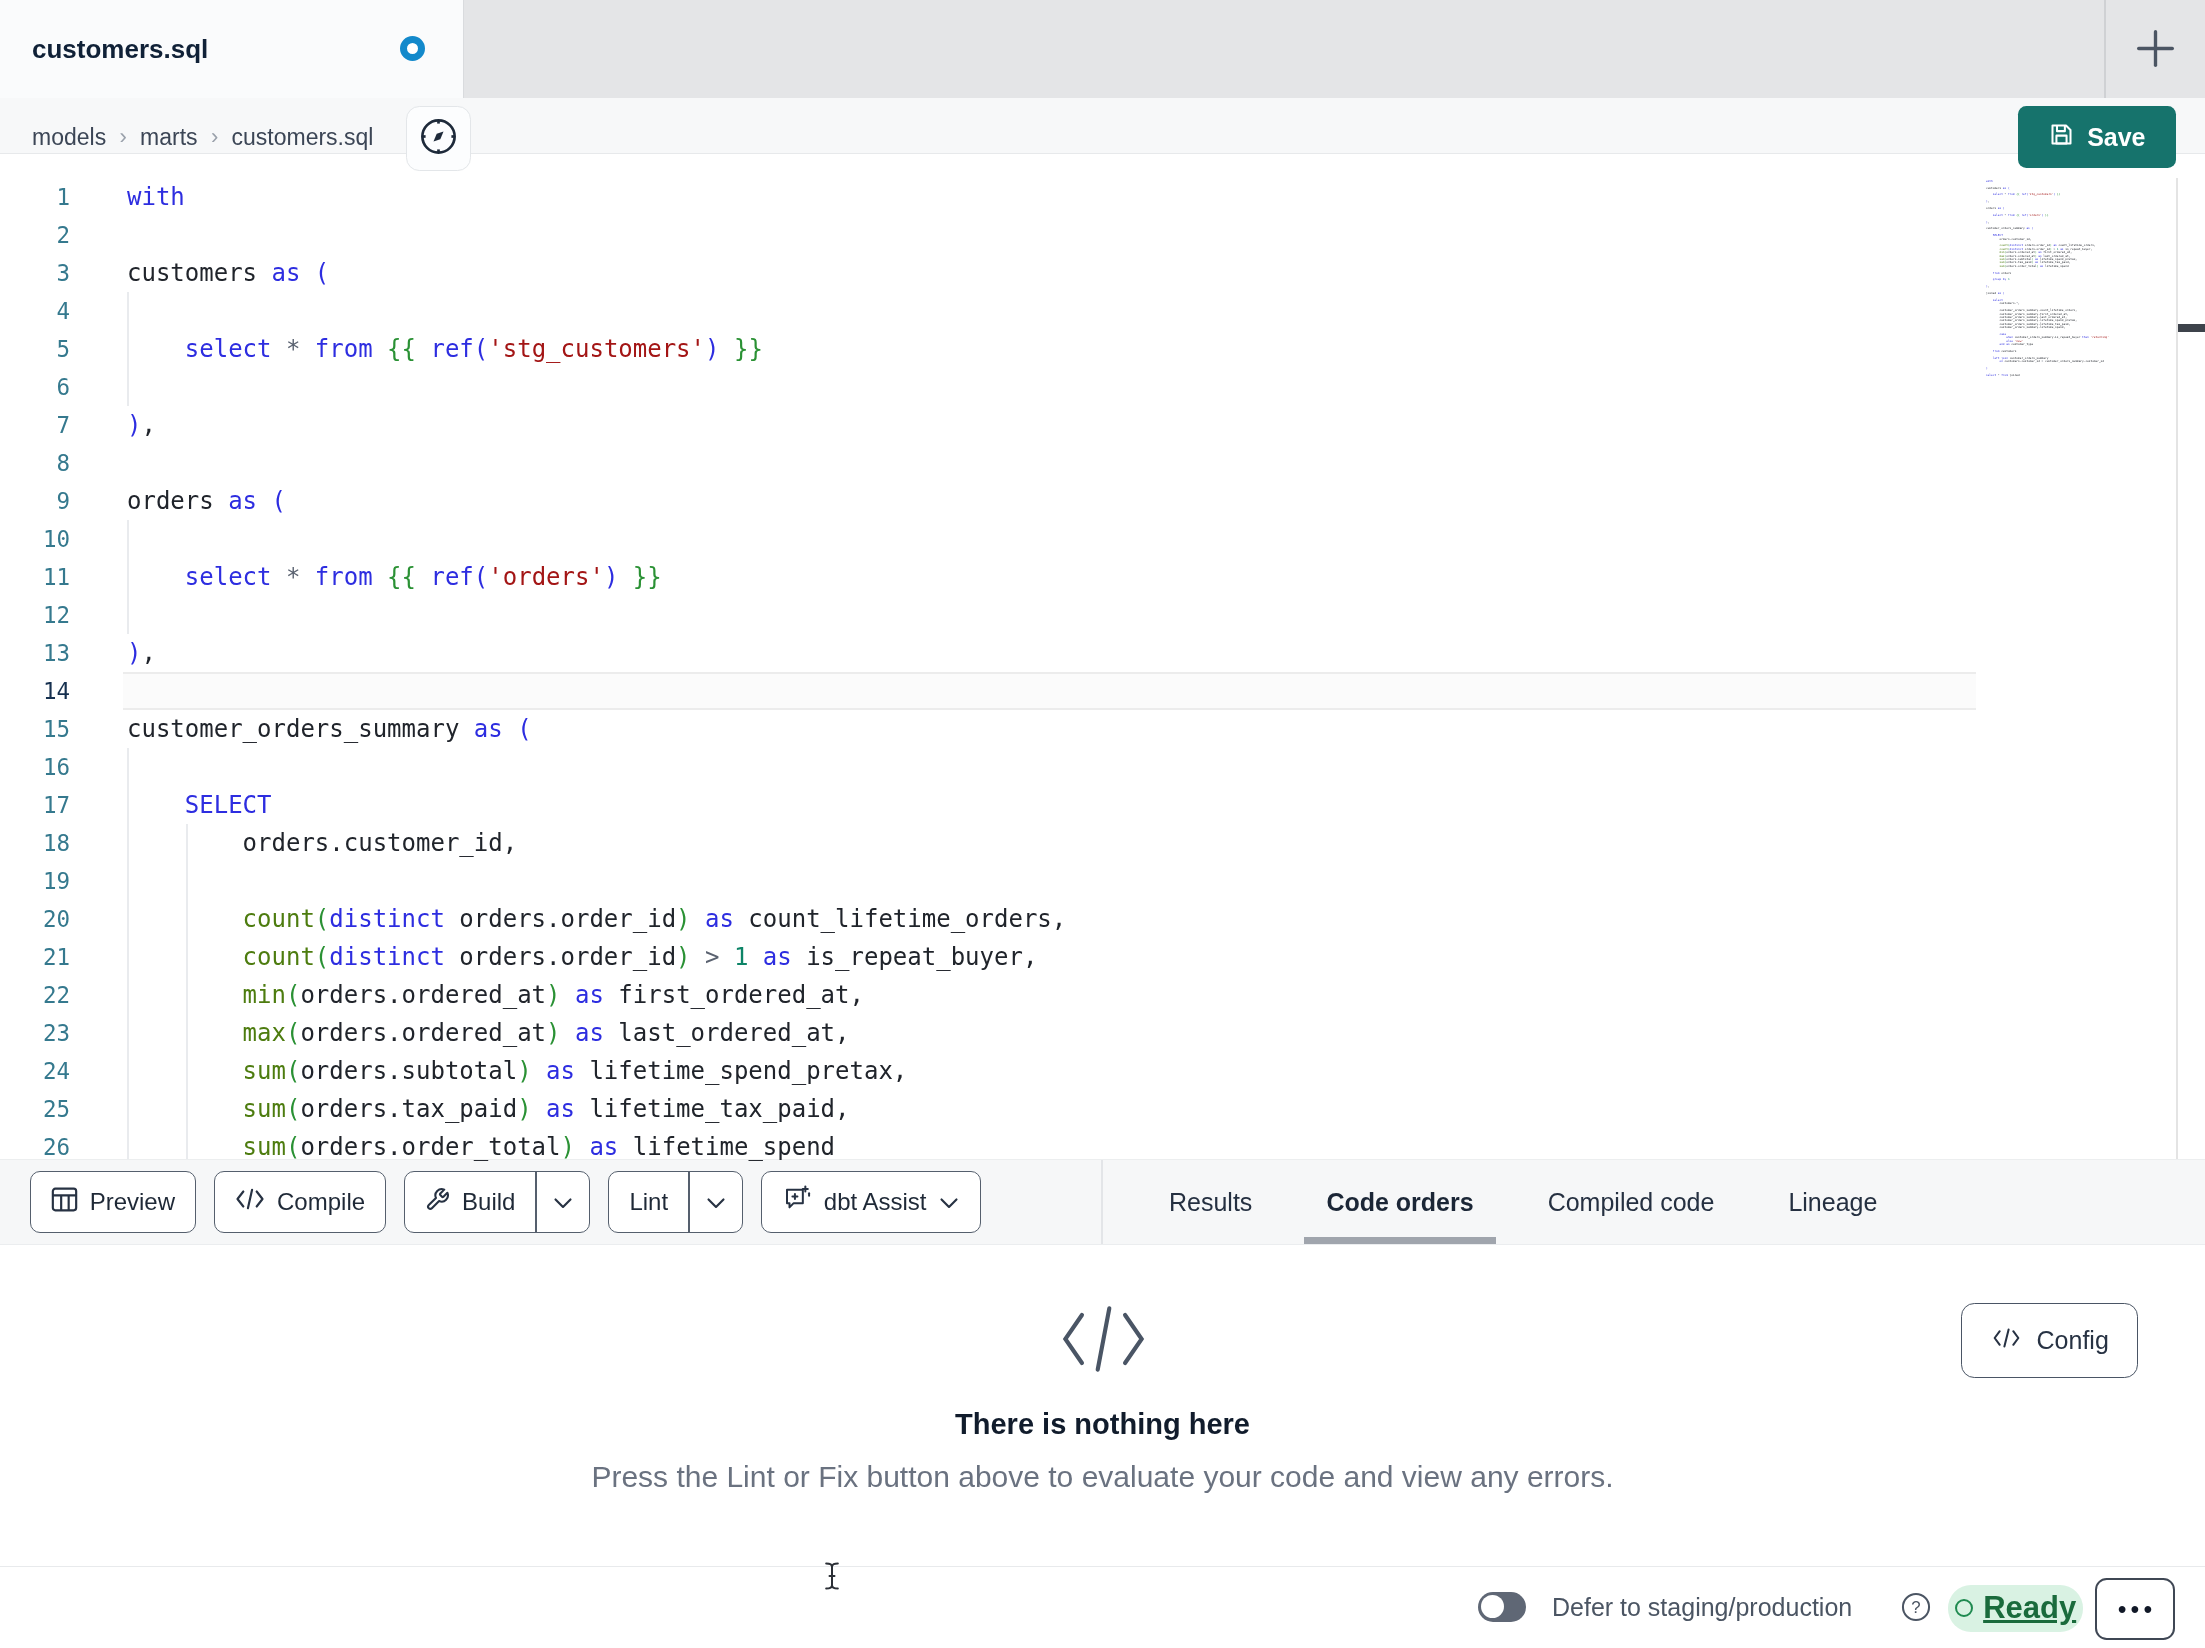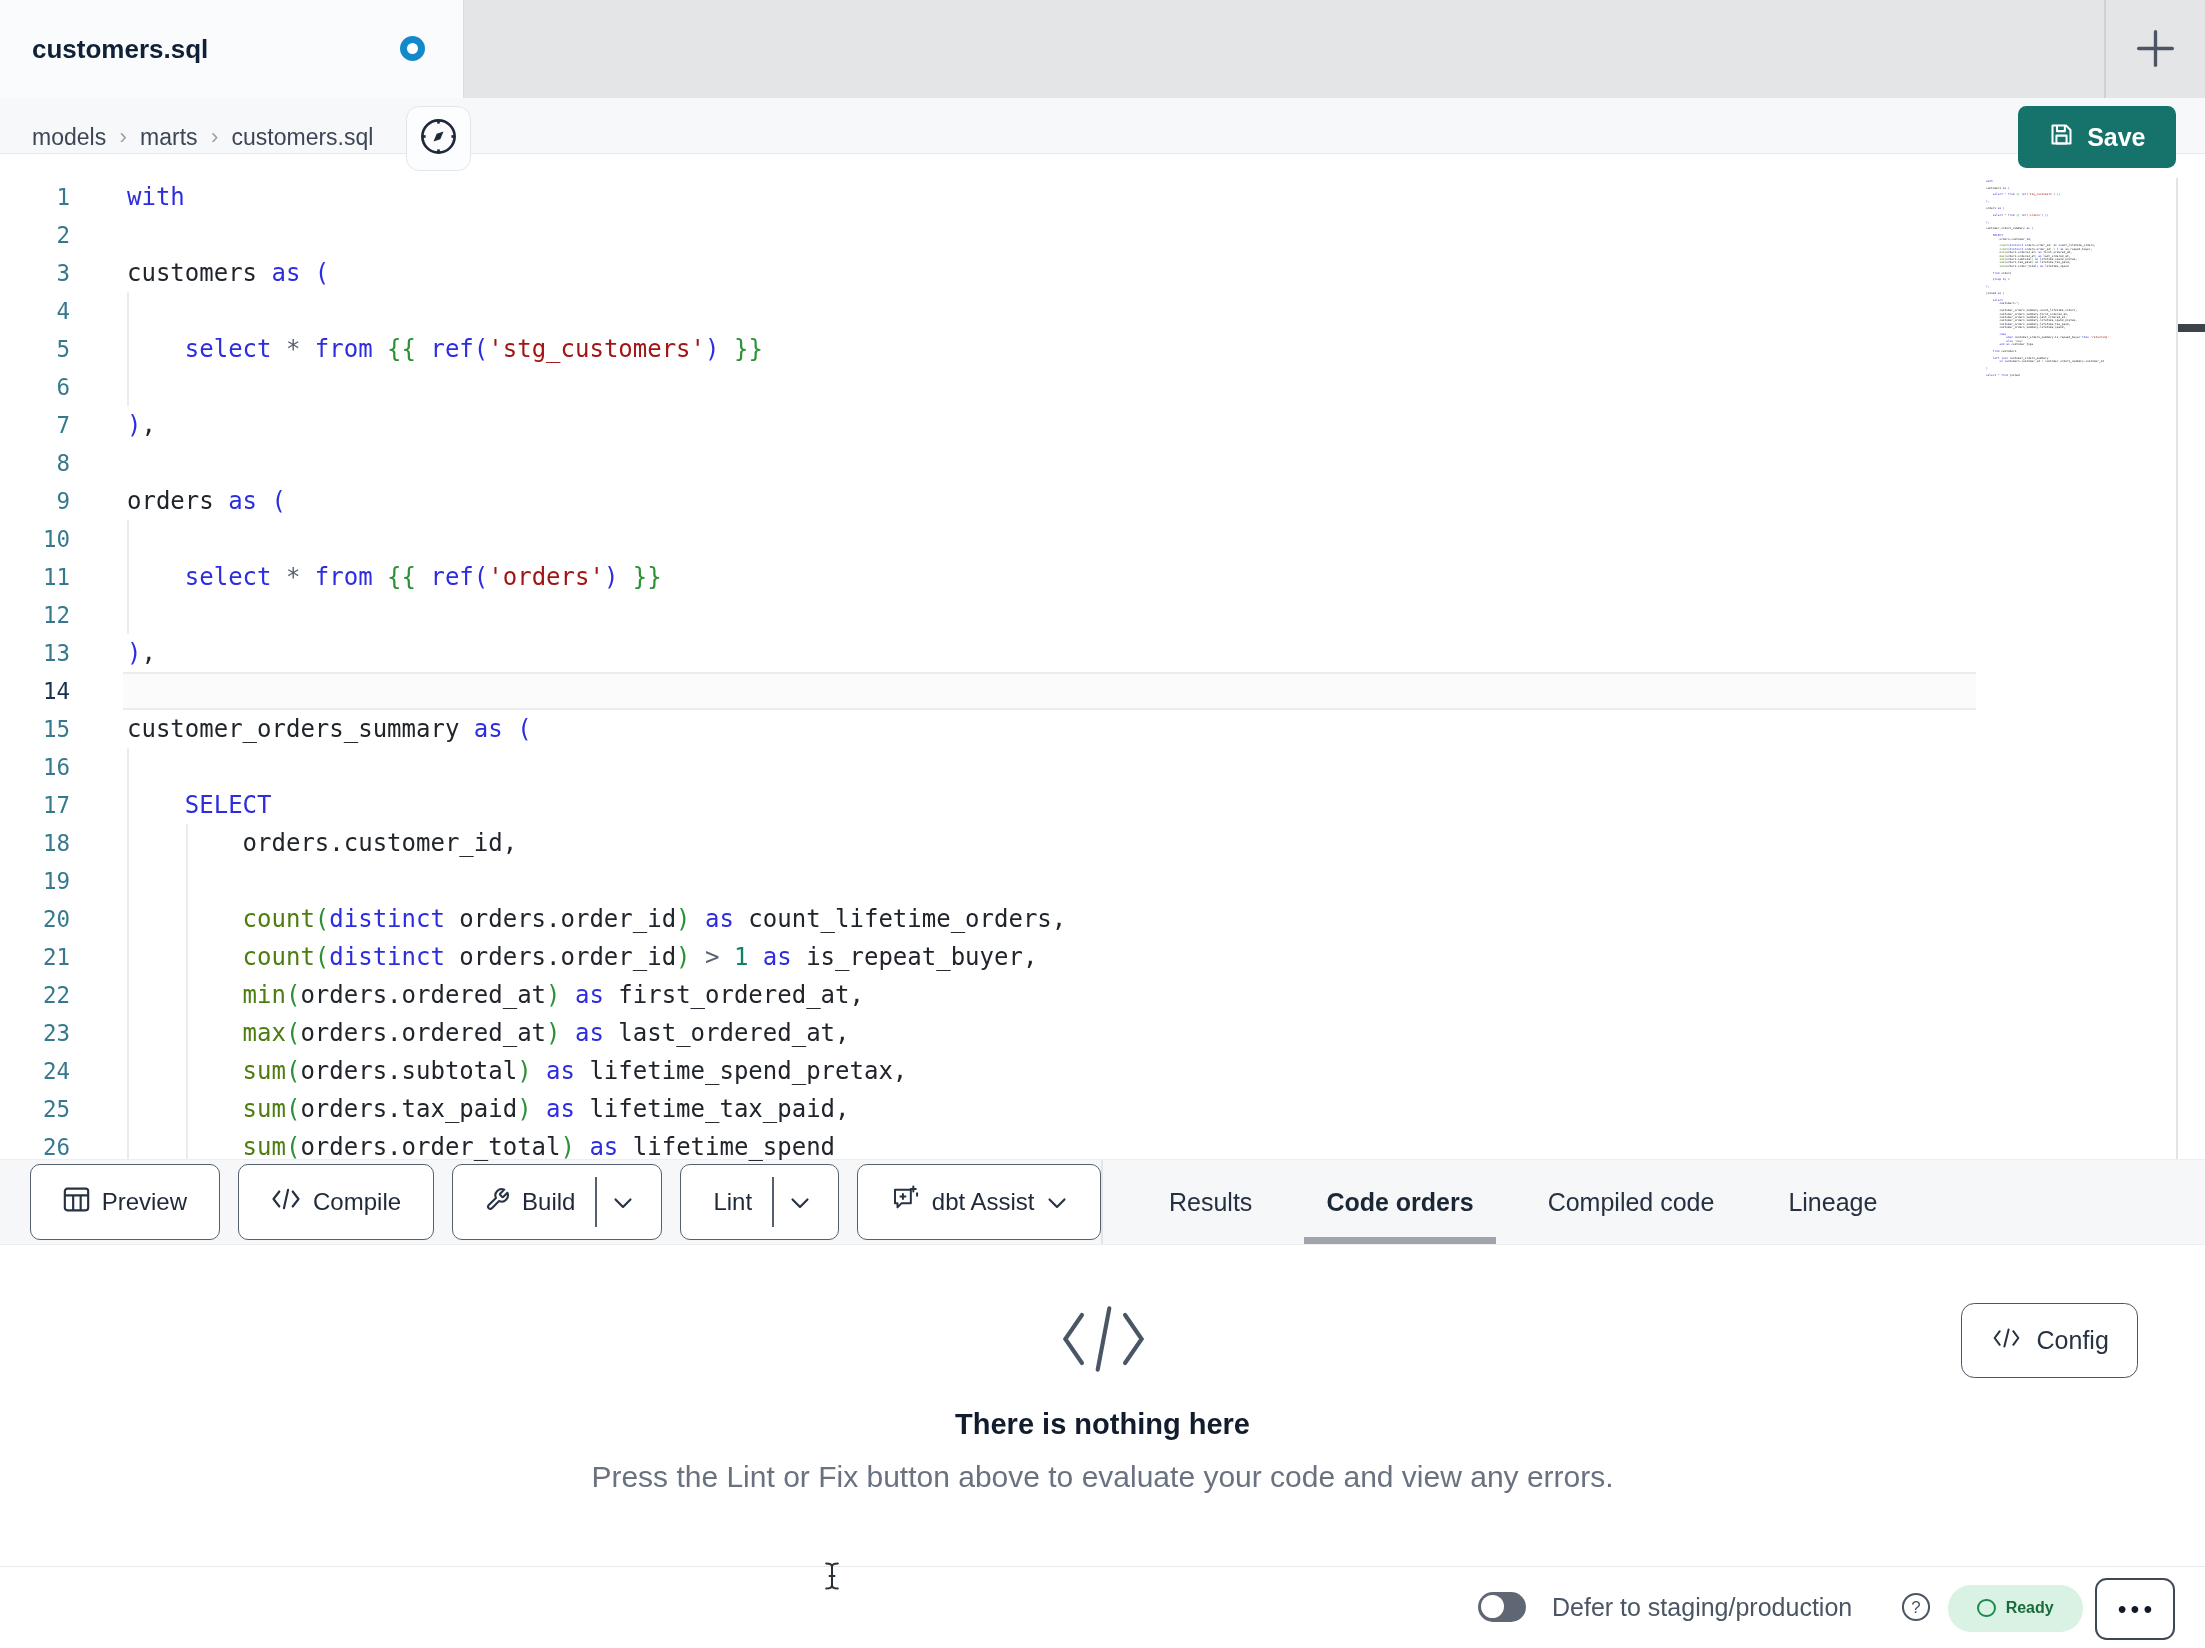--- a/index.html
+++ b/index.html
@@ -30,42 +30,42 @@
   .crow .hlband{position:absolute;left:123px;width:1853px;top:0;bottom:0;background:#fbfbfb;border-top:2.5px solid #ececec;border-bottom:2.5px solid #ececec;box-sizing:border-box;z-index:0;}
   .tok-kw{color:#2D2DE0;} .tok-fn{color:#4d7c0f;} .tok-str{color:#A31515;}
   .tok-jinja{color:#2A9134;} .tok-num{color:#0D8467;} .tok-p1{color:#2D2DE0;}
   .tok-p2{color:#2A9134;} .tok-op{color:#5a6270;} .tok-id{color:#20242b;}
   .minimap{position:absolute;left:1986px;top:1.7px;width:188px;margin:0;font-family:"DejaVu Sans Mono",monospace;font-size:2.8px;line-height:3.4px;white-space:pre;overflow:hidden;}
   .mm-sep{position:absolute;left:2176px;top:0;bottom:0;width:1.7px;background:#e4e4e4;}
   .ruler-mark{position:absolute;left:2178px;top:146px;width:27.5px;height:7.5px;background:#3d434b;}
   
   .toolbar{position:absolute;left:0;top:1159px;width:2205px;height:86px;background:#f6f7f8;border-top:0.8px solid #eceeef;border-bottom:0.8px solid #ebedef;box-sizing:border-box;}
   .btnrow{position:absolute;left:30px;top:0;height:84px;display:flex;align-items:center;gap:18.3px;}
-  .tbtn{display:flex;align-items:center;height:76px;border:1.7px solid #555f6d;border-radius:10px;background:#fff;font-size:24px;color:#1f2937;font-family:"Liberation Sans",sans-serif;cursor:pointer;padding:12px;overflow:hidden;}
+  .tbtn{display:flex;align-items:center;height:62px;border:1.7px solid #555f6d;border-radius:10px;background:#fff;font-size:24px;color:#1f2937;font-family:"Liberation Sans",sans-serif;cursor:pointer;padding:0;overflow:hidden;}
   .tbtn .seg{display:flex;align-items:center;gap:11.7px;padding:0 20px;height:100%;}
   .tbtn .chev-seg{display:flex;align-items:center;justify-content:center;padding:0 15px;height:100%;}
   .tbtn .segdiv{width:1.7px;height:100%;background:#555f6d;}
   .tb-divider{position:absolute;left:1101px;top:0;width:1.7px;height:84px;background:#e3e5e8;}
   .ptabs{position:absolute;left:1132px;top:0;height:84px;display:flex;}
   .ptab{position:relative;display:flex;align-items:center;height:100%;padding:0 37px;font-size:25px;color:#253041;cursor:pointer;}
   .ptab.active{font-weight:600;color:#1b2636;}
   .ptab.active::after{content:"";position:absolute;left:15px;right:15px;bottom:0;height:6.7px;background:#a0a5ad;}
   
   .panel{position:absolute;left:0;top:1245px;width:2205px;height:321px;background:#fff;}
   .config-btn{position:absolute;left:1961px;top:58px;width:177px;height:75px;border:1.7px solid #4a5565;border-radius:13.3px;background:#fff;display:flex;align-items:center;justify-content:center;gap:13.3px;font-size:25px;color:#273243;font-family:"Liberation Sans",sans-serif;cursor:pointer;}
   .empty-icon{position:absolute;left:1057px;top:60px;}
   .empty-title{position:absolute;left:0;top:163px;width:2205px;text-align:center;font-size:29px;font-weight:700;color:#111c2c;}
   .empty-sub{position:absolute;left:0;top:215px;width:2205px;text-align:center;font-size:30px;color:#6a7280;}
   
   .statusbar{position:absolute;left:0;top:1566px;width:2205px;height:83px;background:#fff;border-top:1.7px solid #e8eaec;box-sizing:border-box;}
   .toggle{position:absolute;left:1478px;top:25px;width:48px;height:30px;border-radius:15px;background:#5f6775;cursor:pointer;}
   .toggle .knob{position:absolute;left:3.3px;top:3.3px;width:23px;height:23px;border-radius:50%;background:#fff;}
   .defer-label{position:absolute;left:1552px;top:0;height:81px;display:flex;align-items:center;font-size:25px;color:#4b5563;}
   .help{position:absolute;left:1900px;top:24px;cursor:pointer;}
-  .ready-pill{position:absolute;left:1948px;top:17.5px;width:135px;height:47px;border-radius:23px;background:#D9F2E3;display:flex;align-items:center;justify-content:center;gap:10px;font-size:16px;font-weight:600;color:#1A6B3C;}
+  .ready-pill{position:absolute;left:1948px;top:17.5px;width:135px;height:47px;border-radius:23px;background:#D9F2E3;display:flex;align-items:center;justify-content:center;gap:10px;font-size:31px;font-weight:600;color:#1A6B3C;text-decoration:underline;}
   .ready-pill .ring{width:18.3px;height:18.3px;border:2.5px solid #1F8A50;border-radius:50%;box-sizing:border-box;background:transparent;}
   .more-btn{position:absolute;left:2095px;top:11px;width:80px;height:62px;border:2.5px solid #3f4754;border-radius:11.7px;background:#fff;display:flex;align-items:center;justify-content:center;cursor:pointer;}
   .more-btn .dots{font-size:25px;letter-spacing:4.2px;color:#111827;line-height:1;padding-left:4.2px;}
   .ibeam{position:absolute;left:821px;top:1561px;}
 </style>
 </head>
 <body>
 
 <div class="tabstrip">
   <div class="filetab">

